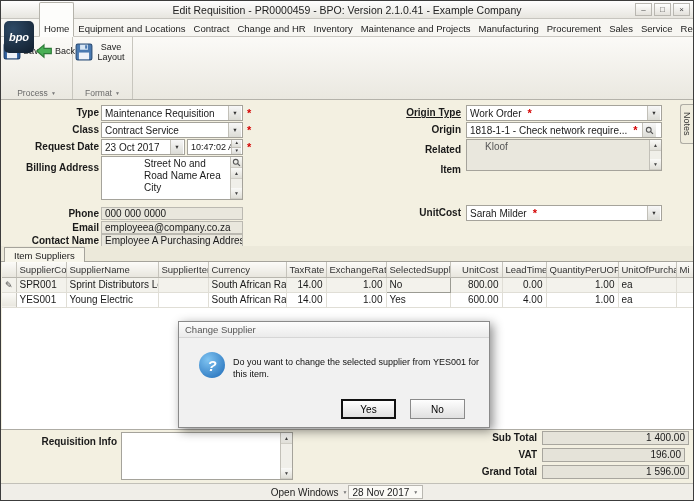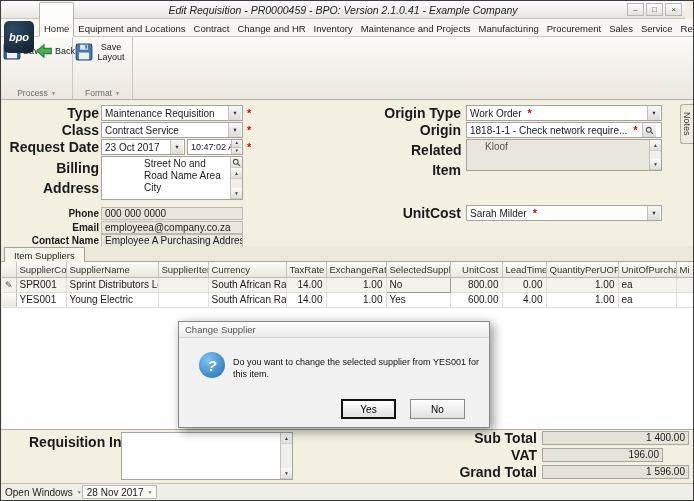--- a/index.html
+++ b/index.html
@@ -1,23 +1,23 @@
 <!DOCTYPE html>
 <html><head>
 <meta charset="utf-8">
 <style>
   * { margin:0; padding:0; box-sizing:border-box; }
   html,body { background:#9a9a9a; }
   body { font-family:"Liberation Sans", sans-serif; }
   .window { position:relative; width:694px; height:501px; background:#f3f0e1; border:1px solid #3c3c3c; overflow:hidden; color:#1a1a1a; font-size:10.5px; }
 
   
-  .titlebar { position:absolute; top:0; left:0; right:8px; height:18px;
+  .titlebar { position:absolute; top:0; left:0; right:0; height:18px;
     background:linear-gradient(#fefefe,#e7e5df); border-bottom:1px solid #c7c5bf;
-    display:flex; align-items:center; justify-content:center; font-size:10.5px; color:#222;font-style:italic; }
+    display:flex; align-items:center; justify-content:center; font-size:10.5px; color:#222; }
   .win-controls { position:absolute; right:3px; top:2px; display:flex; gap:2px; }
   .wc { width:17px; height:13px; border:1px solid #b9b7b1; background:linear-gradient(#ffffff,#e3e1db);
     font-size:8px; line-height:11px; text-align:center; color:#444; }
 
   
   .logo { position:absolute; left:3px; top:20px; width:30px; height:32px; z-index:6;
     background:radial-gradient(circle at 30% 25%, #2e4a66, #101d2c); border-radius:5px;
     display:flex; align-items:center; justify-content:center; }
   .logo span { color:#fff; font-weight:bold; font-style:italic; font-size:11px; }
 
@@ -35,21 +35,21 @@
   .rbuttons { flex:1; display:flex; align-items:flex-start; padding:3px 2px 0; }
   .rbtn { width:32px; display:flex; flex-direction:row; align-items:center; gap:2px; padding-top:2px; }
   .rbtn.wide { width:52px; }
   .ricon { width:18px; height:18px; display:flex; align-items:center; justify-content:center; }
   .rlabel { font-size:9px; color:#222; text-align:center; }
   .rgrouplabel { height:13px; display:flex; align-items:center; justify-content:center; gap:3px;
     font-size:8.5px; color:#6a6a6a; }
   .tiny-arrow { font-size:5px; color:#777; }
 
   
-  .fl { position:absolute; font-weight:bold; font-size:14px; text-align:right; line-height:16px;
+  .fl { position:absolute; font-weight:bold; font-size:10px; text-align:right; line-height:16px;
     white-space:nowrap; }
   .fl.wrap { white-space:normal; line-height:20px; padding-top:1px; }
   .fl.sm { line-height:13px; font-size:10px; }
   .combo, .textfield, .spinbox { position:absolute; height:16px; background:#fff;
     border:1px solid #a5a39b; display:flex; align-items:center; padding:0 1px 0 3px; font-size:10px; }
   .combo-text { flex:0 1 auto; overflow:hidden; white-space:nowrap; }
   .arrowbox { margin-left:auto; width:13px; align-self:stretch; background:linear-gradient(#f7f7f7,#dcdcd6);
     border-left:1px solid #c2c0b8; display:flex; align-items:center; justify-content:center;
     font-size:5.5px; color:#333; }
   .spinner { margin-left:auto; width:12px; align-self:stretch; display:flex; flex-direction:column; }
@@ -97,21 +97,21 @@
   .grid td.selcell { background:#ffffd2; border:1px solid #9b9b93; }
 
   
   .bottom { position:absolute; top:428px; left:0; right:0; height:56px; background:#f3f0e1;
     border-top:1px solid #aeaca4; }
   .totalbox { position:absolute; height:14px; background:#e5e3d9; border:1px solid #a8a69e;
     font-size:10px; line-height:12px; text-align:right; padding:0 3px; }
 
   
   .statusbar { position:absolute; bottom:0; left:0; right:0; height:17px; background:#f0eee8;
-    border-top:1px solid #c2c0b8; display:flex; align-items:center; justify-content:flex-start;
+    border-top:1px solid #c2c0b8; display:flex; align-items:center; justify-content:center;
     padding:0 4px; font-size:10px; }
   .sb-left, .sb-date { display:flex; align-items:center; gap:4px; }
   .sb-date { border:1px solid #b9b7b1; background:#fbfaf6; height:14px; padding:0 4px; }
 
   
   .dialog { position:absolute; left:177px; top:320px; width:312px; height:107px; background:#f1f1f1;
     border:1px solid #8a8a8a; box-shadow:3px 3px 10px rgba(0,0,0,0.45); z-index:20; }
   .dialog-title { height:16px; background:linear-gradient(#fdfdfd,#ebebeb); border-bottom:1px solid #d6d6d6;
     display:flex; align-items:center; padding:0 6px; font-size:9.5px; color:#555; }
   .dialog-body { position:relative; height:90px; }
@@ -256,21 +256,21 @@
 
   <div class="fl sm" style="left:2px;top:206px;width:96px;">Phone</div>
   <div class="ro" style="left:100px;top:206px;width:142px;">000 000 0000</div>
 
   <div class="fl sm" style="left:2px;top:220px;width:96px;">Email</div>
   <div class="ro" style="left:100px;top:220px;width:142px;">employeea@company.co.za</div>
 
   <div class="fl sm" style="left:2px;top:233px;width:96px;">Contact Name</div>
   <div class="ro" style="left:100px;top:233px;width:142px;">Employee A Purchasing Address</div>
 
-  <div class="fl" style="left:364px;top:104px;width:96px;">Origin Type</div>
+  <div class="fl" style="left:364px;top:104px;width:96px;text-decoration:underline;">Origin Type</div>
   <div class="combo" style="left:465px;top:104px;width:196px;">
     <span class="combo-text">Work Order</span>
     <span class="req-in">*</span>
     <span class="arrowbox">▼</span>
   </div>
 
   <div class="fl" style="left:364px;top:121px;width:96px;">Origin</div>
   <div class="textfield" style="left:465px;top:121px;width:196px;text-align:center;">
     <span class="combo-text">1818-1-1 - Check network require...</span>
     <span class="req-in">*</span>
@@ -384,21 +384,21 @@
       <span class="rail-btn">▲</span>
       <span class="rail-fill"></span>
       <span class="rail-btn">▼</span>
     </div>
   </div>
 
   <div class="fl" style="left:450px;top:430px;width:86px;line-height:14px;">Sub Total</div>
   <div class="totalbox" style="left:541px;top:430px;width:147px;">1 400.00</div>
 
   <div class="fl" style="left:450px;top:447px;width:86px;line-height:14px;">VAT</div>
-  <div class="totalbox" style="left:541px;top:447px;width:121px;">196.00</div>
+  <div class="totalbox" style="left:541px;top:447px;width:143px;">196.00</div>
 
   <div class="fl" style="left:450px;top:464px;width:86px;line-height:14px;">Grand Total</div>
   <div class="totalbox" style="left:541px;top:464px;width:147px;">1 596.00</div>
 
   <div class="statusbar">
     <div class="sb-left">
       <span>Open Windows</span>
       <span class="tiny-arrow">▼</span>
     </div>
     <div class="sb-date">

